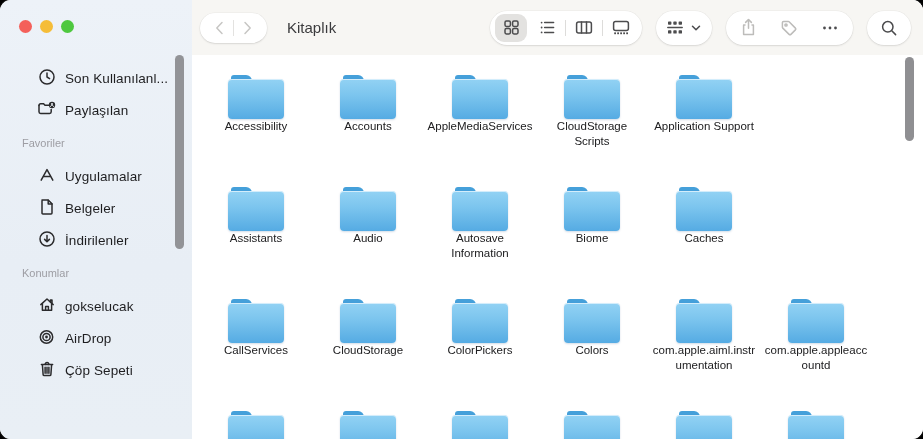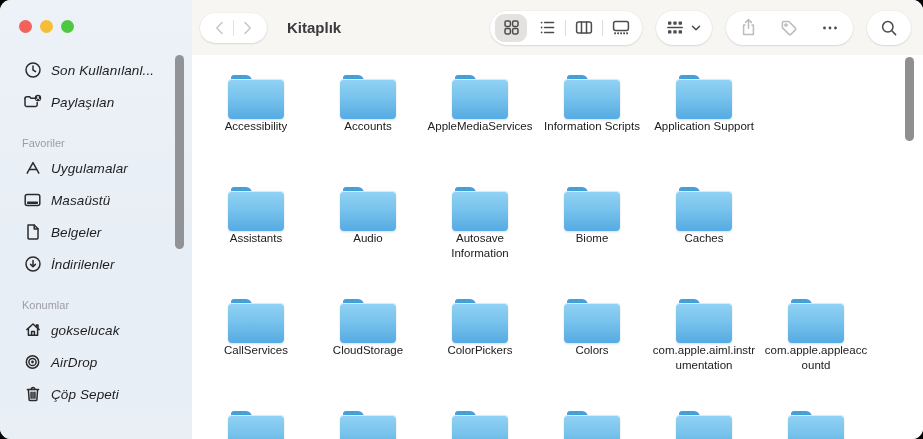--- a/index.html
+++ b/index.html
@@ -4,33 +4,33 @@
 <style>
   html,body{margin:0;padding:0;background:#000;font-family:"Liberation Sans",sans-serif;-webkit-font-smoothing:antialiased;}
   #stage{width:923px;height:439px;position:relative;background:#000;}
   #window{position:absolute;inset:0;border-radius:11px;overflow:hidden;background:#fff;box-shadow:0 0 0 1px rgba(255,255,255,0.08);}
 
   
   #sidebar{position:absolute;left:0;top:0;width:192px;height:100%;background:linear-gradient(180deg,#edf2f8 0%,#e8eef5 60%,#e9eff5 100%);}
   #traffic{position:absolute;left:19px;top:20px;display:flex;gap:8px;}
   .tl{width:13px;height:13px;border-radius:50%;}
   #sidebar-list{position:absolute;left:0;top:54px;width:100%;}
-  .side-item{display:flex;align-items:center;gap:9px;height:32px;padding-left:23px;font-size:13.5px;color:#1e1e20;letter-spacing:.1px;font-style:italic;}
+  .side-item{display:flex;align-items:flex-end;gap:9px;height:32px;padding-left:37px;font-size:13.5px;color:#1e1e20;letter-spacing:.1px;}
   .side-item .sicon{width:19px;height:19px;display:flex;align-items:center;justify-content:center;flex:0 0 19px;color:#2b2b2d;}
   .side-header{height:22px;margin-top:9px;padding-left:22px;font-size:11px;font-weight:400;color:#9d9da3;display:flex;align-items:flex-end;padding-bottom:3px;}
   #side-scrollbar{position:absolute;left:175px;top:55px;width:9px;height:194px;border-radius:5px;background:#838386;opacity:.85;}
 
   
   #content{position:absolute;left:192px;top:0;right:0;height:100%;background:#fff;}
   #toolbar{position:absolute;left:0;top:0;right:0;height:55px;background:#f7f6f3;display:flex;align-items:center;padding:0 12px 0 8px;box-sizing:border-box;}
   .pill{background:#fff;border-radius:17px;box-shadow:0 0 0 .5px rgba(0,0,0,.05),0 1px 2px rgba(0,0,0,.10);display:flex;align-items:center;}
   #nav-pill{height:30px;padding:0 6px;border-radius:15px;}
   .nav-btn{width:27px;height:30px;display:flex;align-items:center;justify-content:center;color:#c7c6c4;}
   .nav-div{width:1px;height:16px;background:#e3e2e0;}
-  #win-title{margin-left:20px;font-size:15px;font-weight:700;color:#3b3b3d;}
+  #win-title{margin-left:20px;font-size:15px;font-weight:400;color:#3b3b3d;}
   .spacer{flex:1;}
   #view-pill{height:34px;padding:0 3px;margin-right:14px;}
   .view-btn{width:36px;height:34px;display:flex;align-items:center;justify-content:center;color:#4c4c4e;position:relative;}
   .view-btn.selected::before{content:"";position:absolute;inset:3px 2px;background:#e3e2e0;border-radius:9px;}
   .view-btn svg{position:relative;}
   .view-div{width:1px;height:16px;background:#dddcda;}
   #group-pill{height:34px;padding:0 10px;gap:6px;margin-right:14px;color:#4c4c4e;}
   #actions-pill{height:34px;padding:0 14px;gap:23px;margin-right:14px;}
   #search-pill{height:34px;width:44px;justify-content:center;color:#4a4a4c;}
   .tb-dim{color:#bdbcba;}
@@ -85,29 +85,20 @@
             <span class="sicon">
               <svg width="18" height="18" viewBox="0 0 18 18" fill="none" stroke="currentColor" stroke-width="1.5" stroke-linecap="round" stroke-linejoin="round">
                 <path d="M3.2 14.2 9 3.6l5.8 10.6"></path>
                 <path d="M5.6 10.5h6.8"></path>
               </svg>
             </span>
             <span>Uygulamalar</span>
           </div>
           <div class="side-item">
             <span class="sicon">
-              <svg width="19" height="18" viewBox="0 0 19 18" fill="none" stroke="currentColor" stroke-width="1.5" stroke-linecap="round" stroke-linejoin="round">
-                <rect x="2.2" y="3.4" width="14.6" height="11.2" rx="2"></rect>
-                <rect x="4" y="10.6" width="11" height="2.4" rx="0.8" fill="currentColor" stroke="none"></rect>
-              </svg>
-            </span>
-            <span>Masaüstü</span>
-          </div>
-          <div class="side-item">
-            <span class="sicon">
               <svg width="16" height="18" viewBox="0 0 16 18" fill="none" stroke="currentColor" stroke-width="1.5" stroke-linecap="round" stroke-linejoin="round">
                 <path d="M3 2.2h6.2L13 6v9.2c0 .5-.4.9-.9.9H3.9a.9.9 0 0 1-.9-.9V3.1c0-.5.4-.9.9-.9z" transform="translate(0,-0.2)"></path>
                 <path d="M9.2 2.2V6H13"></path>
               </svg>
             </span>
             <span>Belgeler</span>
           </div>
           <div class="side-item">
             <span class="sicon">
               <svg width="18" height="18" viewBox="0 0 18 18" fill="none" stroke="currentColor" stroke-width="1.5" stroke-linecap="round" stroke-linejoin="round">
@@ -283,21 +274,21 @@
                 <div class="tab"></div>
                 <div class="fbody"></div>
               </div>
               <div class="flabel">AppleMediaServices</div>
             </div>
             <div class="fcell">
               <div class="folder">
                 <div class="tab"></div>
                 <div class="fbody"></div>
               </div>
-              <div class="flabel">Information Scripts</div>
+              <div class="flabel">CloudStorage Scripts</div>
             </div>
             <div class="fcell">
               <div class="folder">
                 <div class="tab"></div>
                 <div class="fbody"></div>
               </div>
               <div class="flabel">Application Support</div>
             </div>
           </div>
           <div class="frow">

